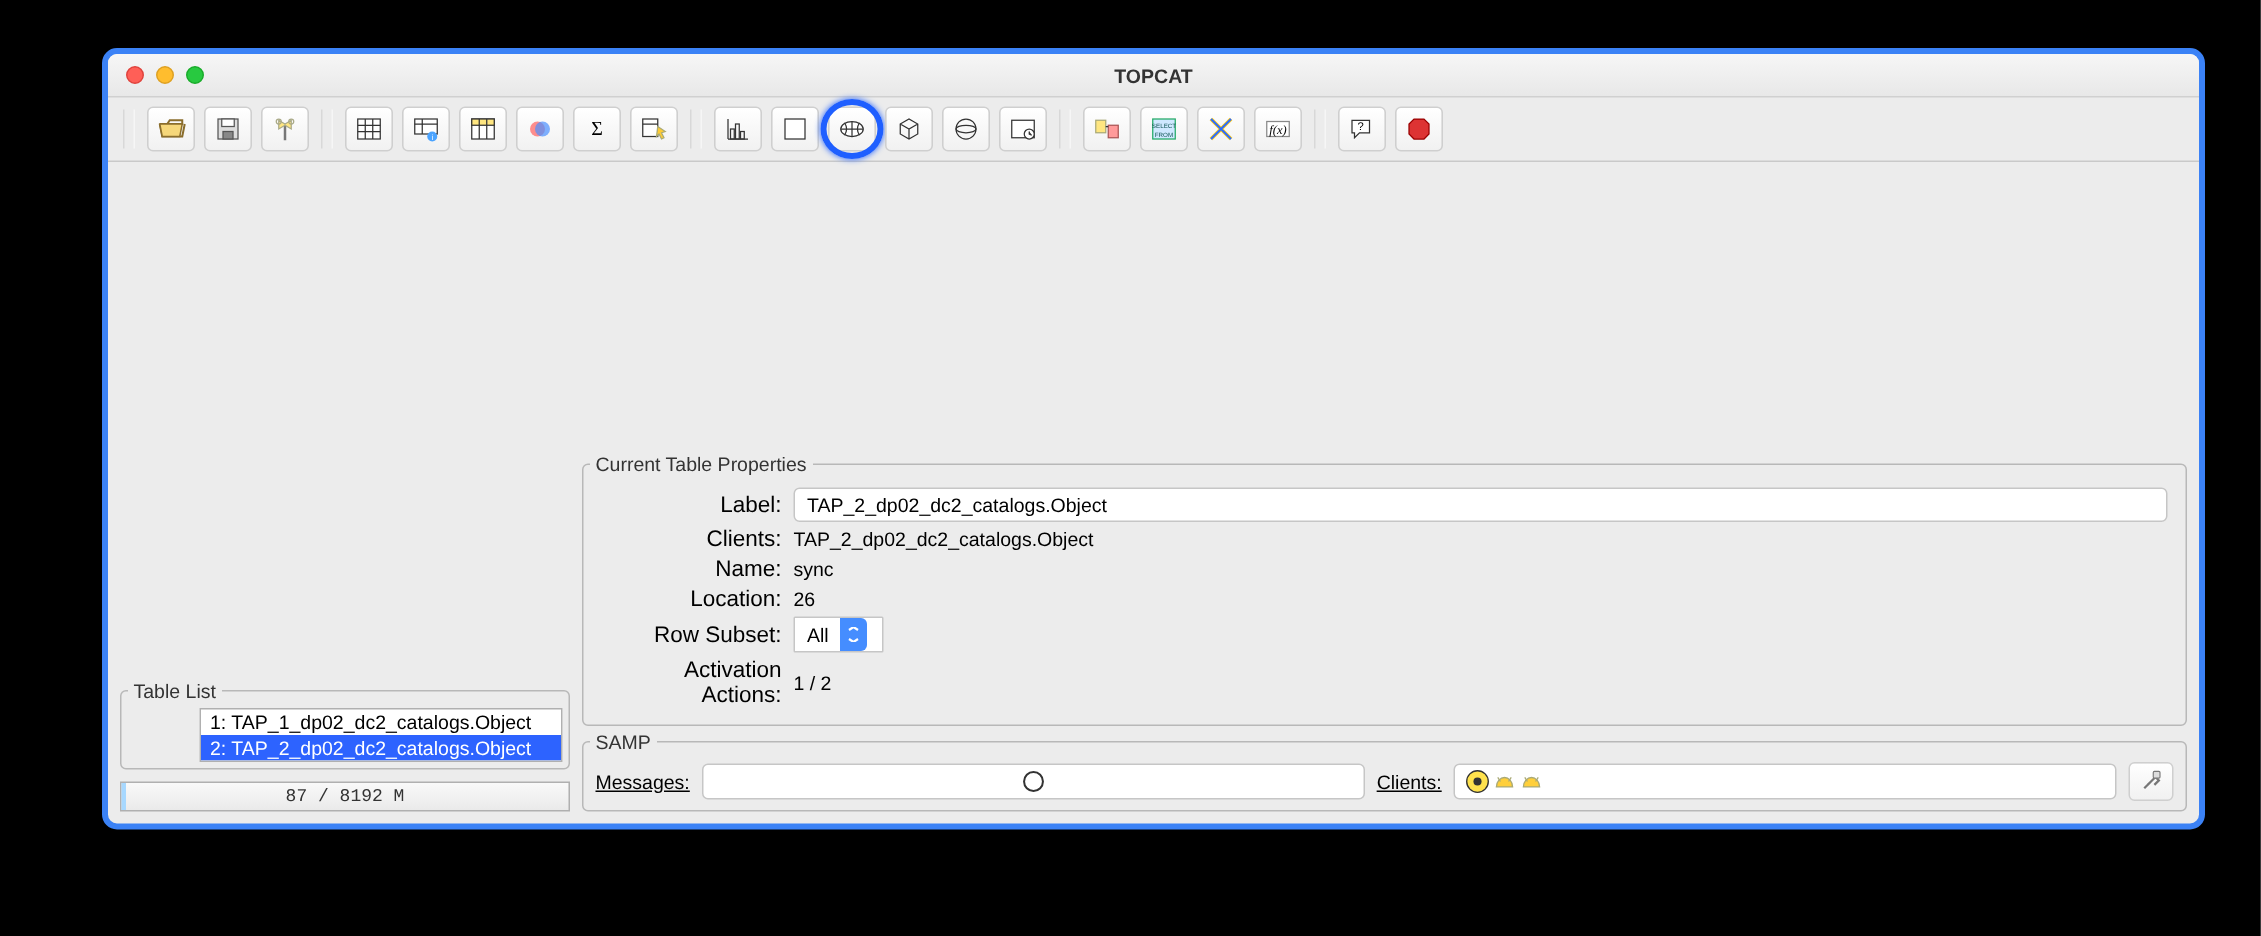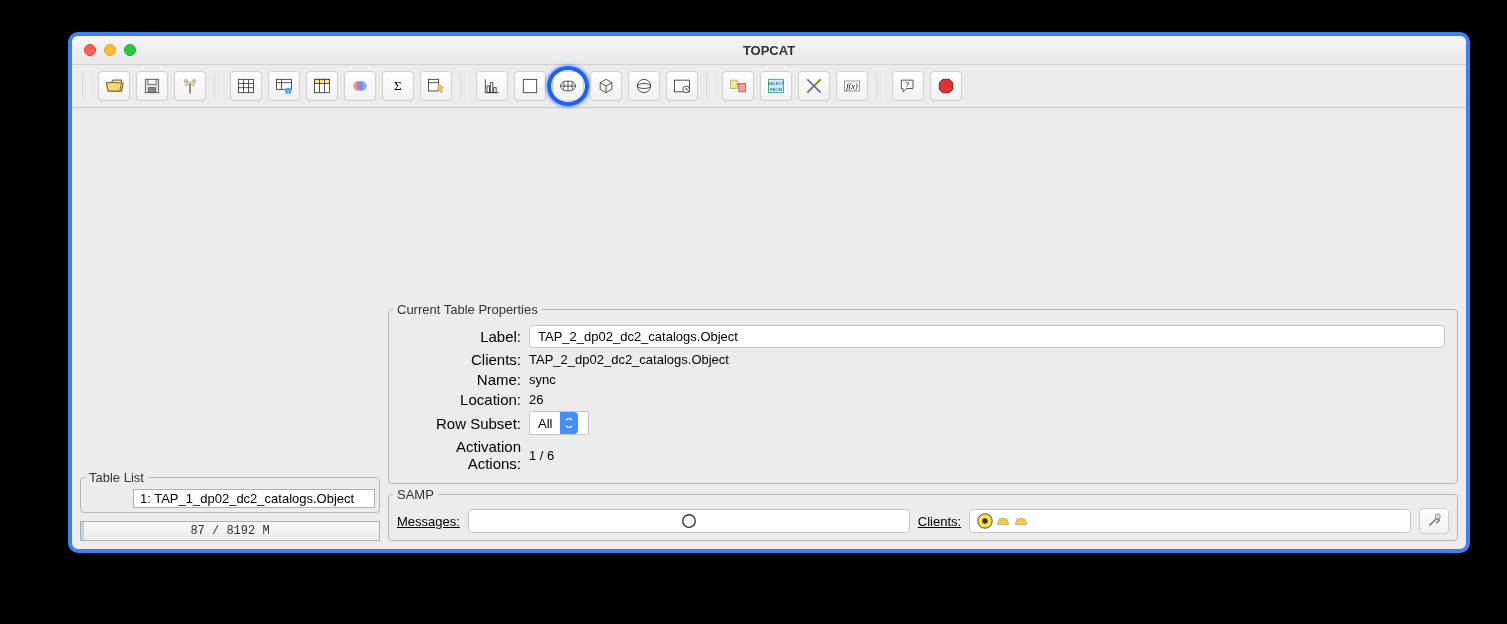--- a/index.html
+++ b/index.html
@@ -396,20 +396,21 @@
     </div>
   </div>
 
   <div class="body-area">
 
     <div class="left-col">
       <fieldset class="table-list">
         <legend>Table List</legend>
         <div class="list-box">
           <div class="list-item">1: TAP_1_dp02_dc2_catalogs.Object</div>
+          <div class="list-item selected">2: TAP_2_dp02_dc2_catalogs.Object</div>
         </div>
       </fieldset>
       <div class="mem-bar">
         <div class="fill" style="width:1.1%"></div>
         <span class="label">87 / 8192 M</span>
       </div>
     </div>
 
     <div class="right-col">
 
@@ -438,21 +439,21 @@
               <span>All</span>
               <span class="chev">
                   <svg viewBox="0 0 10 10">
                     <path d="M2 2l3-2 3 2M2 8l3 2 3-2" stroke="#fff" fill="none" stroke-width="1.5"></path>
                   </svg>
                 </span>
             </div>
           </div>
           <div class="prop-row">
             <div class="prop-label">Activation Actions:</div>
-            <div class="prop-val">1 / 6</div>
+            <div class="prop-val">1 / 2</div>
           </div>
         </div>
       </fieldset>
 
       <fieldset class="samp">
         <legend>SAMP</legend>
         <div class="samp-row">
           <span class="samp-label">Messages:</span>
           <div class="samp-box" style="max-width:440px;justify-content:center;">
             <span class="samp-icon">

